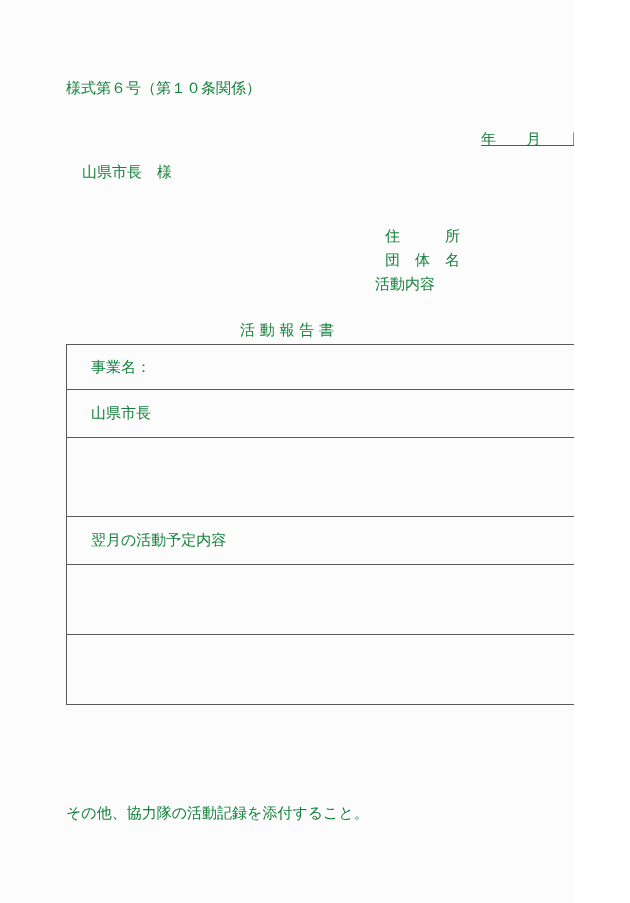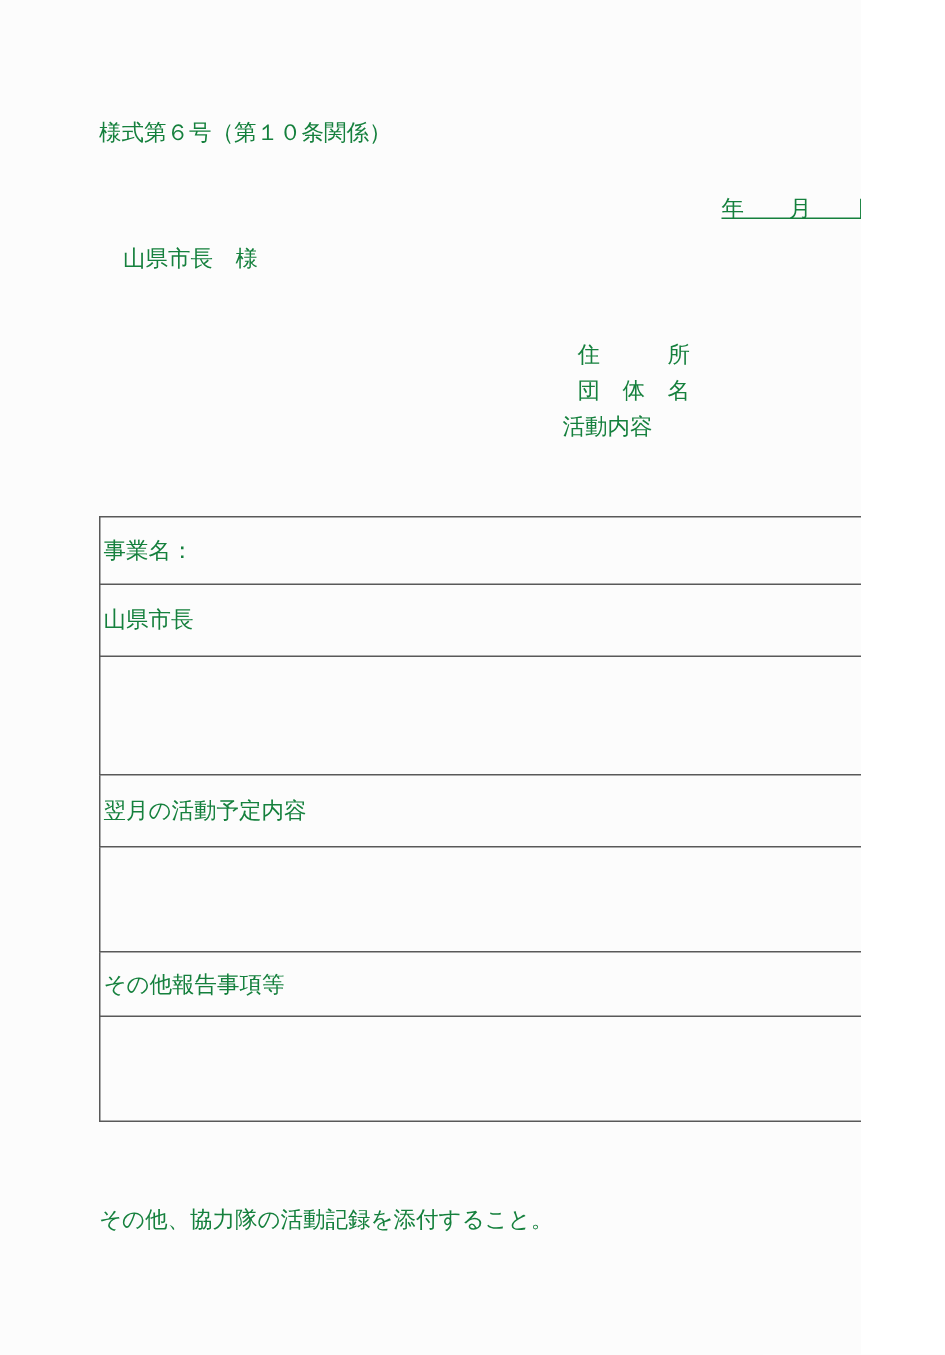--- a/index.html
+++ b/index.html
@@ -61,21 +61,21 @@
   table.report-table {
     position: absolute;
     left: 66px;
     top: 344px;
     width: 517px;
     border-collapse: collapse;
     table-layout: fixed;
   }
   table.report-table td {
     border: 1px solid #595959;
-    padding: 0 2px;
+    padding: 0 24px;
     vertical-align: middle;
     font-size: 15px;
     white-space: pre;
   }
   tr.row-1 { height: 45px; }
   tr.row-2 { height: 46px; }
   tr.row-3 { height: 48px; }
   tr.row-4 { height: 79px; }
   tr.row-5 { height: 48px; font-family: Liberation Serif, serif; }
   tr.row-6 { height: 70px; }
@@ -99,41 +99,39 @@
   <div class="date-line">年　　月　　日</div>
 
   <div class="addressee">山県市長　様</div>
 
   <div class="sender-block">
     <div class="sender-line indent">住　　　所</div>
     <div class="sender-line indent">団　体　名</div>
     <div class="sender-line">活動内容</div>
   </div>
 
+  <h1 class="doc-title">活 動 報 告 書</h1>
 
   <table class="report-table">
     <tbody>
       <tr class="row-1">
         <td>事業名：</td>
       </tr>
       <tr class="row-3">
         <td>山県市長</td>
       </tr>
       <tr class="row-4">
         <td></td>
       </tr>
       <tr class="row-5">
         <td>翌月の活動予定内容</td>
       </tr>
       <tr class="row-6">
         <td></td>
       </tr>
-      <tr class="row-7">
-        <td>その他報告事項等</td>
-      </tr>
       <tr class="row-8">
         <td></td>
       </tr>
     </tbody>
   </table>
 
   <div class="footnote">その他、協力隊の活動記録を添付すること。</div>
 
 </div>
 

